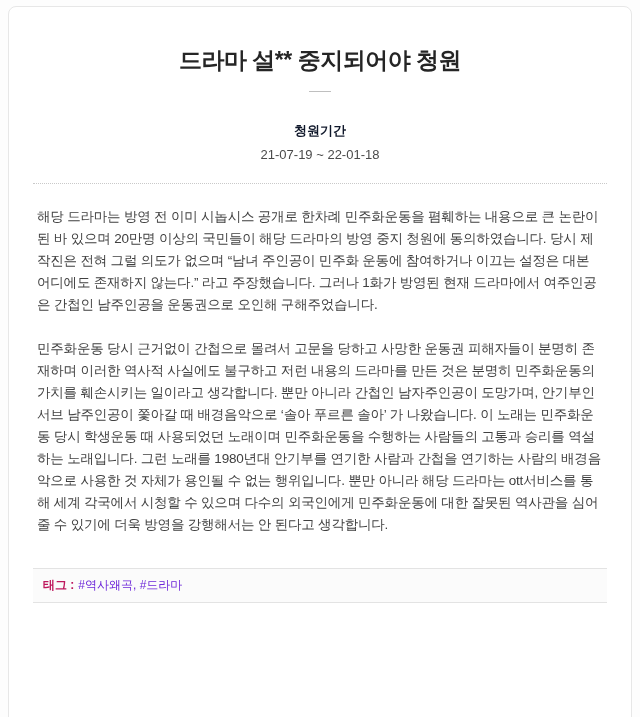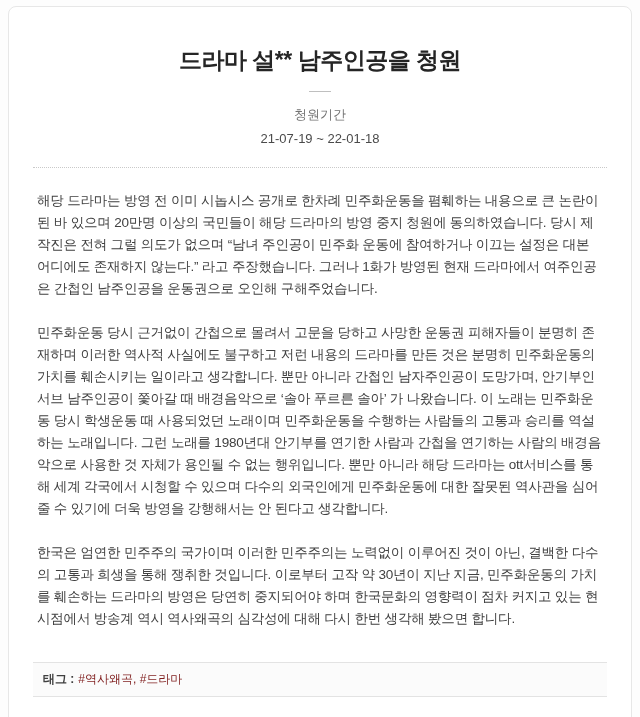--- a/index.html
+++ b/index.html
@@ -25,25 +25,25 @@
     font-weight: bold;
     color: #252525;
     letter-spacing: -0.5px;
   }
   .title-divider {
     width: 22px;
     border-top: 1px solid #bfbfbf;
     margin: 15px auto 0 auto;
   }
   .period-label {
-    margin-top: 14px;
+    margin-top: 30px;
     text-align: center;
     font-size: 13px;
-    font-weight: normal;
-    color: #737373;
+    font-weight: bold;
+    color: #0f172a;
   }
   .period-value {
     margin-top: 7px;
     text-align: center;
     font-size: 13px;
     color: #4a4a4a;
   }
   .dotted-divider {
     margin-top: 21px;
     border: none;
@@ -58,40 +58,39 @@
     letter-spacing: -0.2px;
   }
   .tag-bar {
     margin-top: 32px;
     border-top: 1px solid #e3e3e3;
     border-bottom: 1px solid #e3e3e3;
     background: #fbfbfb;
     padding: 8px 10px;
     font-size: 12px;
   }
-  .tag-label { font-weight: bold; color: #404040; text-align: center; }
-  .tag-value { color: #7f1d1d; margin-left: 4px; }
+  .tag-label { font-weight: bold; color: #be185d; text-align: center; }
+  .tag-value { color: #6d28d9; margin-left: 4px; }
 </style>
 </head>
 <body>
 
 <div class="card">
 
-  <h1 class="page-title">드라마 설** 남주인공을 청원</h1>
+  <h1 class="page-title">드라마 설** 중지되어야 청원</h1>
 
   <div class="title-divider"></div>
 
   <div class="period-label">청원기간</div>
   <div class="period-value">21-07-19 ~ 22-01-18</div>
 
   <hr class="dotted-divider">
 
   <div class="body-text">
     <p>해당 드라마는 방영 전 이미 시놉시스 공개로 한차례 민주화운동을 폄훼하는 내용으로 큰 논란이 된 바 있으며 20만명 이상의 국민들이 해당 드라마의 방영 중지 청원에 동의하였습니다. 당시 제작진은 전혀 그럴 의도가 없으며 “남녀 주인공이 민주화 운동에 참여하거나 이끄는 설정은 대본 어디에도 존재하지 않는다.” 라고 주장했습니다. 그러나 1화가 방영된 현재 드라마에서 여주인공은 간첩인 남주인공을 운동권으로 오인해 구해주었습니다.</p>
     <p>민주화운동 당시 근거없이 간첩으로 몰려서 고문을 당하고 사망한 운동권 피해자들이 분명히 존재하며 이러한 역사적 사실에도 불구하고 저런 내용의 드라마를 만든 것은 분명히 민주화운동의 가치를 훼손시키는 일이라고 생각합니다. 뿐만 아니라 간첩인 남자주인공이 도망가며, 안기부인 서브 남주인공이 쫓아갈 때 배경음악으로 ‘솔아 푸르른 솔아’ 가 나왔습니다. 이 노래는 민주화운동 당시 학생운동 때 사용되었던 노래이며 민주화운동을 수행하는 사람들의 고통과 승리를 역설하는 노래입니다. 그런 노래를 1980년대 안기부를 연기한 사람과 간첩을 연기하는 사람의 배경음악으로 사용한 것 자체가 용인될 수 없는 행위입니다. 뿐만 아니라 해당 드라마는 ott서비스를 통해 세계 각국에서 시청할 수 있으며 다수의 외국인에게 민주화운동에 대한 잘못된 역사관을 심어줄 수 있기에 더욱 방영을 강행해서는 안 된다고 생각합니다.</p>
-    <p>한국은 엄연한 민주주의 국가이며 이러한 민주주의는 노력없이 이루어진 것이 아닌, 결백한 다수의 고통과 희생을 통해 쟁취한 것입니다. 이로부터 고작 약 30년이 지난 지금, 민주화운동의 가치를 훼손하는 드라마의 방영은 당연히 중지되어야 하며 한국문화의 영향력이 점차 커지고 있는 현 시점에서 방송계 역시 역사왜곡의 심각성에 대해 다시 한번 생각해 봤으면 합니다.</p>
   </div>
 
   <div class="tag-bar">
     <span class="tag-label">태그 :</span><span class="tag-value">#역사왜곡, #드라마</span>
   </div>
 
 </div>
 
 </body></html>

